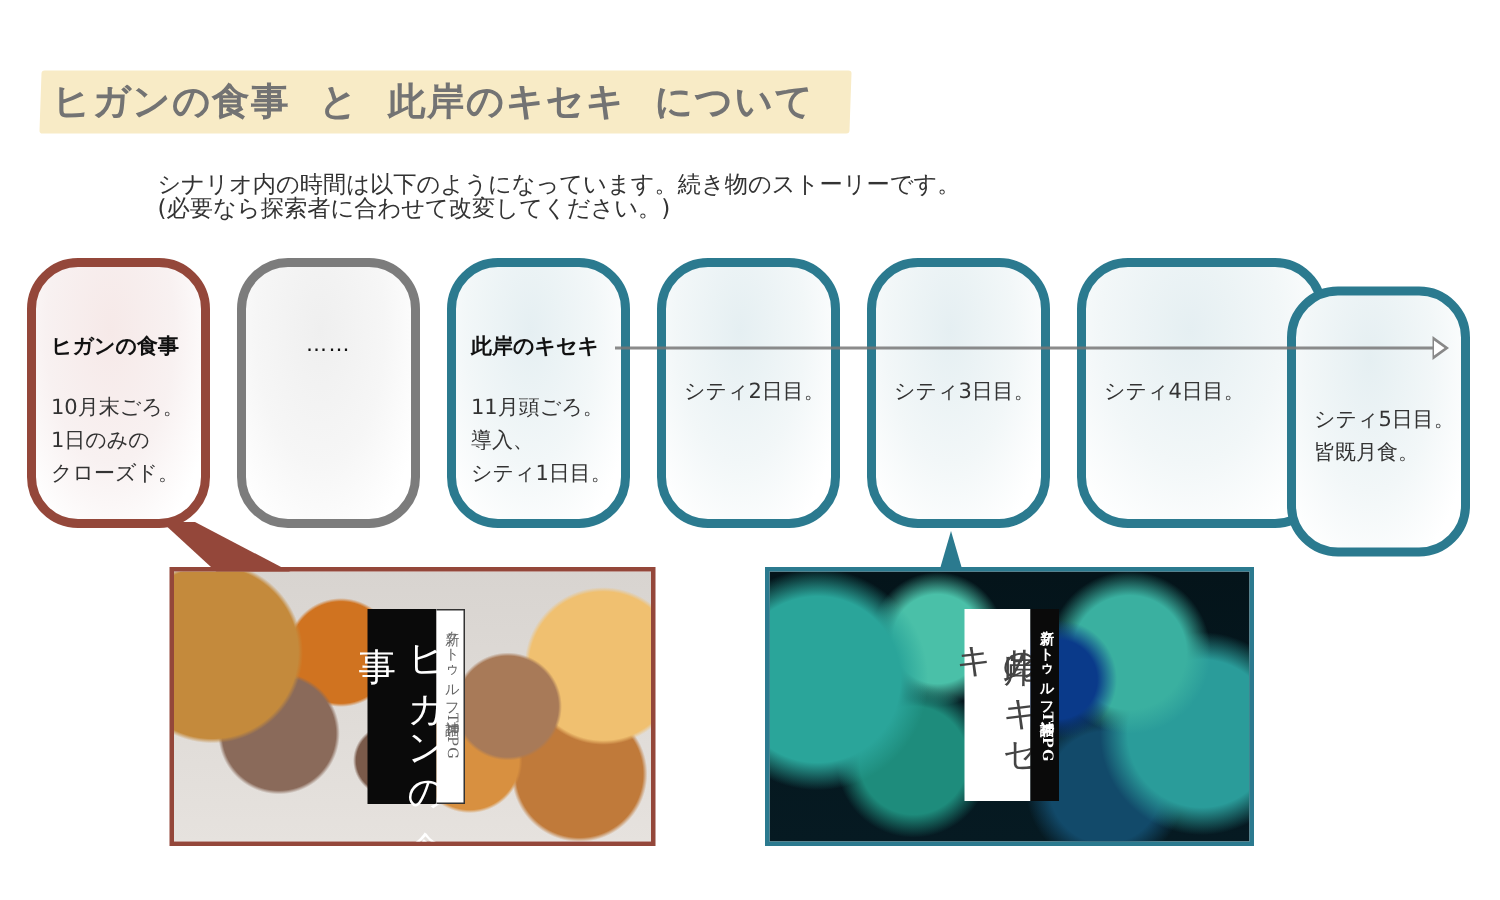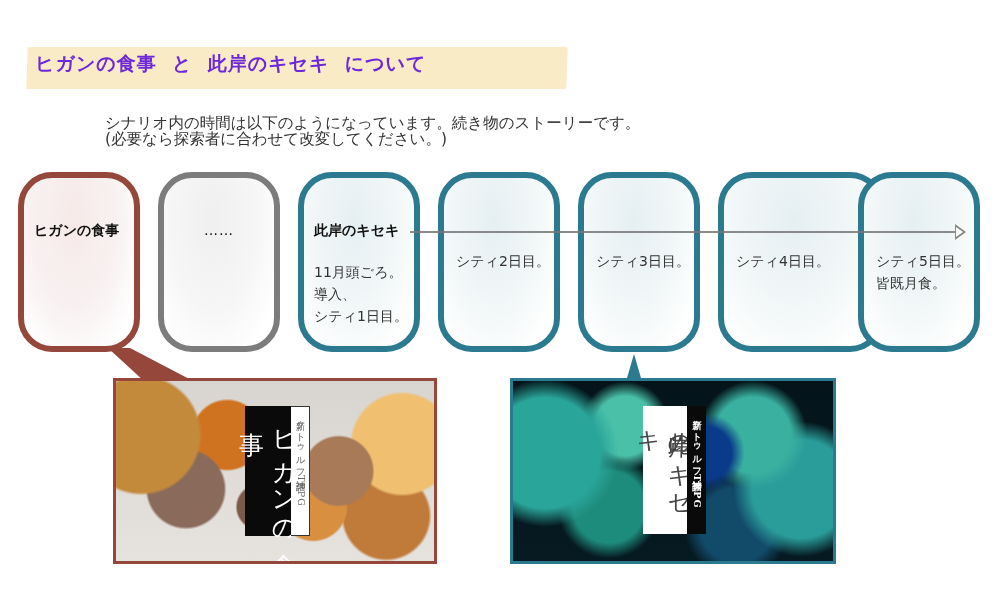--- a/index.html
+++ b/index.html
@@ -5,21 +5,21 @@
   html, body { margin:0; padding:0; }
   body {
     width:1000px; height:600px; background:#ffffff; position:relative; overflow:hidden;
     font-family: "DejaVu Sans", "Liberation Sans", sans-serif; color:#333;
   }
   .title-wrap {
     position:absolute; left:27px; top:47px; height:42px; width:540px;
     background:#f8ebc6; transform:skewX(-2deg); border-radius:2px;
   }
   .title {
-    position:absolute; left:35px; top:51px; font-size:19px; font-weight:bold; color:#6d28d9;
+    position:absolute; left:35px; top:51px; font-size:25px; font-weight:bold; color:#737373;
     letter-spacing:1px; white-space:pre;
   }
   .desc { position:absolute; left:105px; font-size:15.5px; color:#333; white-space:nowrap; }
   .desc.l1 { top:113px; }
   .desc.l2 { top:129px; }
 
   .card {
     position:absolute; top:172px; width:110px; height:168px;
     border:6px solid #2b7a8f; border-radius:34px;
     background: radial-gradient(ellipse at 45% 25%, #e5eff2 0%, #f2f7f8 50%, #ffffff 85%);
@@ -90,20 +90,23 @@
 <body>
 
 <div class="title-wrap"></div>
 <div class="title">ヒガンの食事  と  此岸のキセキ  について</div>
 
 <div class="desc l1">シナリオ内の時間は以下のようになっています。続き物のストーリーです。</div>
 <div class="desc l2">(必要なら探索者に合わせて改変してください。)</div>
 
 <div class="card brown" style="left:18px;">
   <div class="head">ヒガンの食事</div>
+  <div class="body">10月末ごろ。
+1日のみの
+クローズド。</div>
 </div>
 
 <div class="card grey" style="left:158px;">
   <div class="head center">……</div>
 </div>
 
 <div class="card" style="left:298px;">
   <div class="head">此岸のキセキ</div>
   <div class="body">11月頭ごろ。
 導入、
@@ -115,21 +118,21 @@
 </div>
 
 <div class="card" style="left:578px;">
   <div class="body single">シティ3日目。</div>
 </div>
 
 <div class="card" style="left:718px;padding-left:44px;">
   <div class="body single">シティ4日目。</div>
 </div>
 
-<div class="card" style="left:858px;">
+<div class="card" style="left:858px;margin-top:19px;">
   <div class="body single">シティ5日目。
 皆既月食。</div>
 </div>
 
 <div class="arrow-line"></div>
 <div class="arrow-head"></div>
 
 <svg style="position:absolute;left:100px;top:340px;" width="100" height="42">
   <polygon points="8,8 30,8 95,42 45,42" fill="#94473a"></polygon>
 </svg>

